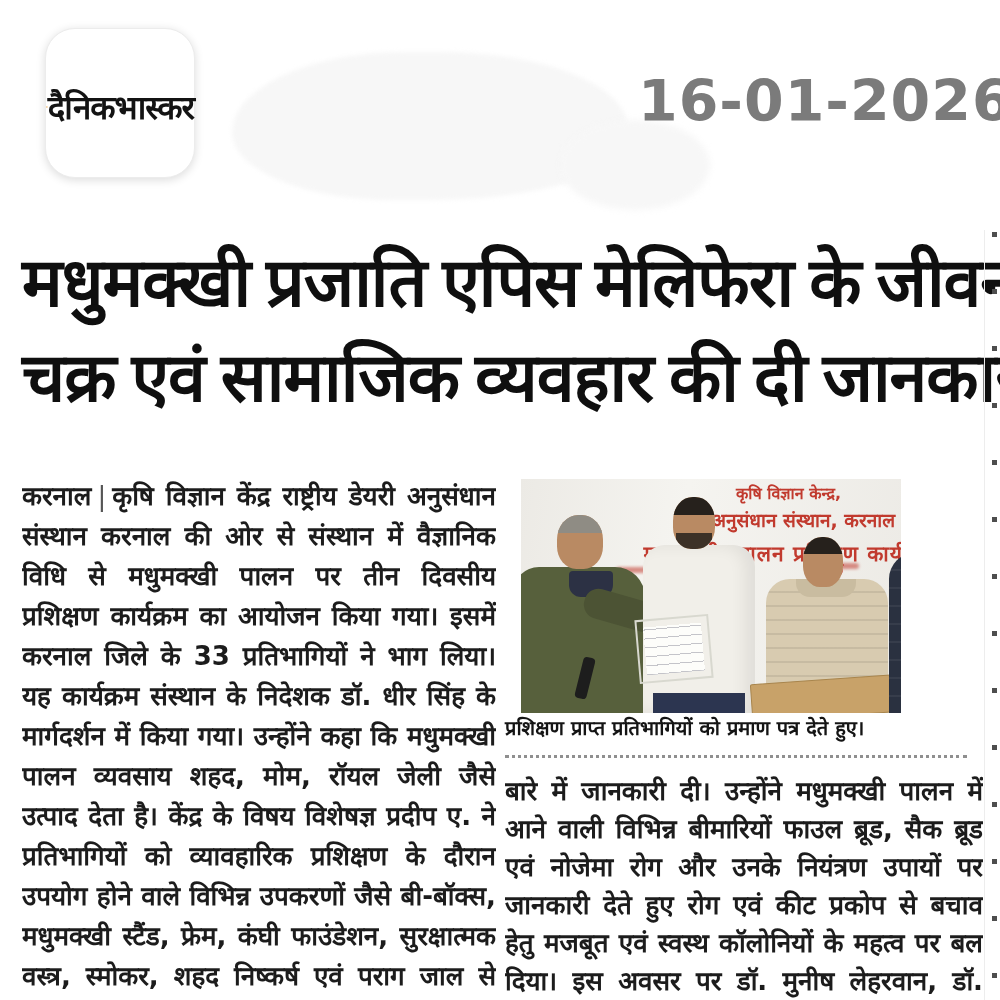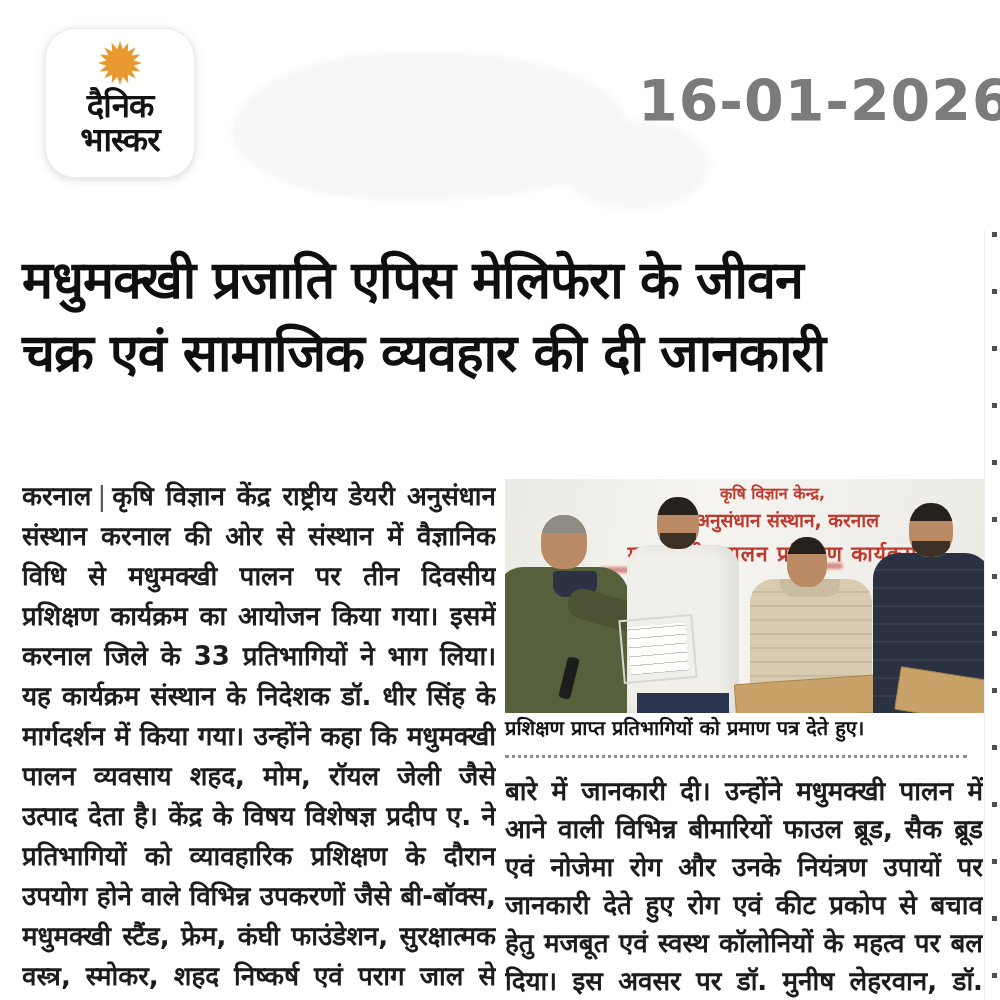--- a/index.html
+++ b/index.html
@@ -7,21 +7,21 @@
   body { font-family:"DejaVu Sans", sans-serif; position:relative; }
 
   .abs { position:absolute; }
 
   
   .logo {
     left:45px; top:28px; width:150px; height:150px;
     background:#ffffff; border-radius:30px;
     border:1px solid #ececec;
     box-shadow:0 2px 10px rgba(0,0,0,.14);
-    display:flex; flex-direction:column; align-items:center; justify-content:flex-start;
+    display:flex; flex-direction:row; align-items:center; justify-content:flex-start;
     padding-top:10px;
   }
   .logo-sun { width:48px; height:48px; margin-bottom:2px; }
   .logo-line { font-weight:800; font-size:33px; line-height:1.04; color:#131313; letter-spacing:-1px; }
 
   .smudge {
     left:232px; top:52px; width:395px; height:148px;
     background:#f7f7f7; border-radius:48% 52% 55% 45% / 60% 55% 45% 50%;
     filter:blur(2px);
   }
@@ -31,23 +31,23 @@
   }
 
   .date-stamp {
     left:638px; top:68px; width:345px;
     font-weight:800; font-size:57px; letter-spacing:1px;
     color:var(--date-gray); text-align:left; white-space:nowrap;
   }
 
   
   .headline {
-    left:22px; top:244px; width:956px;
+    left:22px; top:236px; width:956px;
     font-weight:800; color:var(--headline-black);
-    font-size:52px; line-height:1.4; letter-spacing:-1px; white-space:nowrap;
+    font-size:68px; line-height:1.4; letter-spacing:-1px; white-space:nowrap;font-family:Liberation Serif, serif;
   }
   .subheadline {
     left:22px; top:410px; width:900px;
     font-weight:800; color:var(--headline-black);
     font-size:36px; white-space:nowrap; letter-spacing:-0.5px;
   }
 
   
   .left-col {
     left:22px; top:476px; width:474px; height:524px; overflow:hidden;
@@ -58,21 +58,21 @@
   .left-col .sep { color:#555; padding:0 6px; font-weight:400; }
 
   .right-col {
     left:505px; top:772px; width:478px; height:228px; overflow:hidden;
     font-size:26px; line-height:38px; font-weight:700;
     color:var(--body-black); text-align:justify;
   }
 
   
   .photo {
-    left:505px; top:479px; width:480px; height:234px; overflow:hidden;
+    left:521px; top:479px; width:380px; height:234px; overflow:hidden;
     background:linear-gradient(100deg, var(--wall-a) 0%, var(--wall-b) 40%, var(--wall-a) 100%);
   }
   .banner { left:55px; top:3px; width:425px; text-align:center; color:var(--banner-red); font-weight:700; }
   .banner .b1 { font-size:16px; }
   .banner .b2 { font-size:19px; margin-top:3px; }
   .banner .b3 { font-size:21px; margin-top:6px; letter-spacing:1px; }
   .banner-tak { right:58px; top:78px; font-size:17px; font-weight:800; color:var(--banner-red); }
   .banner-smudge { height:6px; background:var(--banner-red); opacity:.55; filter:blur(1.5px); border-radius:3px; }
   .bs1 { left:95px; top:88px; width:42px; }
   .bs2 { left:290px; top:84px; width:48px; }

